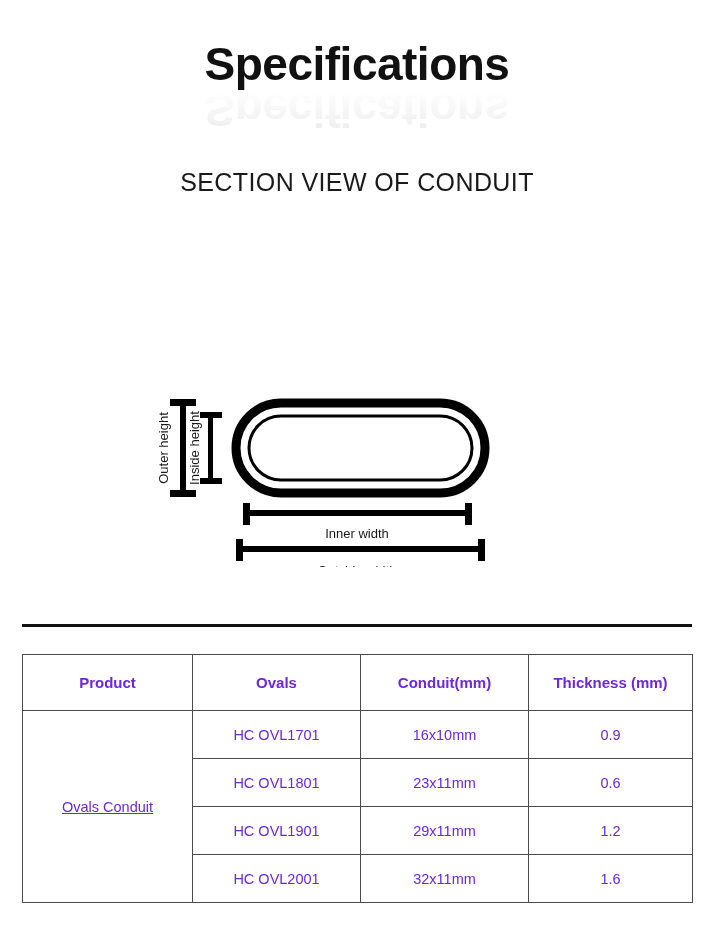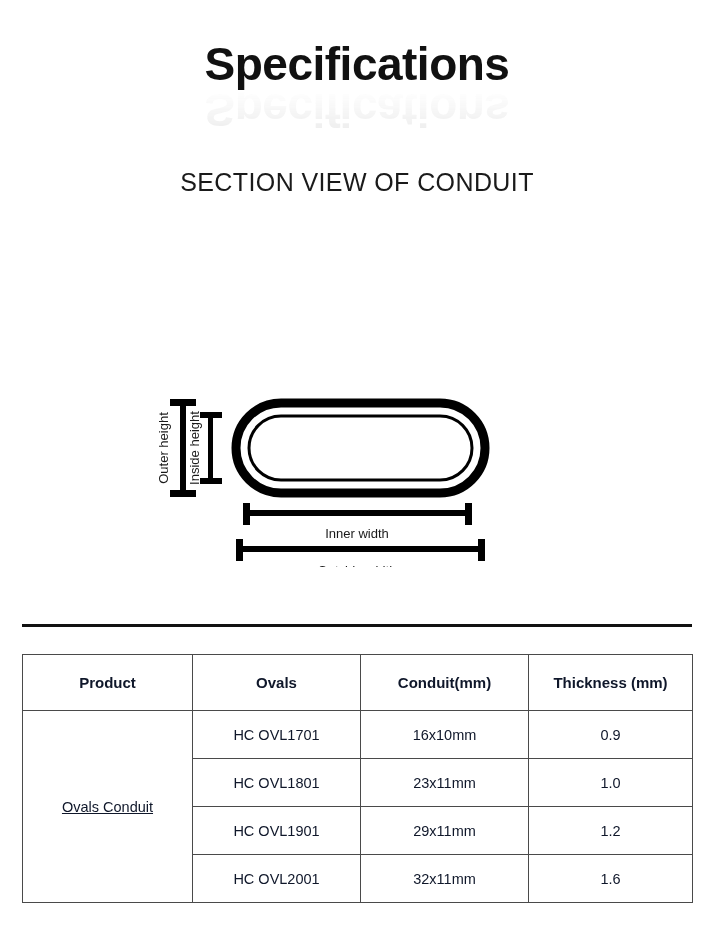--- a/index.html
+++ b/index.html
@@ -103,21 +103,21 @@
     border-collapse: collapse;
     width: 670px;
     table-layout: fixed;
   }
   table.spec-table th,
   table.spec-table td {
     border: 1px solid #4a4a4a;
     text-align: center;
     vertical-align: middle;
     font-size: 14.5px;
-    color: #0f172a;
+    color: #6d28d9;
     font-weight: normal;
     height: 45px;
   }
   table.spec-table thead th {
     font-weight: bold;
     height: 53px;
     font-size: 15px;
   }
   col.c1 { width: 170px; }
   col.c2 { width: 168px; }
@@ -200,21 +200,21 @@
       <tbody>
         <tr>
           <td class="product-cell" rowspan="4">Ovals Conduit</td>
           <td>HC OVL1701</td>
           <td>16x10mm</td>
           <td>0.9</td>
         </tr>
         <tr>
           <td>HC OVL1801</td>
           <td>23x11mm</td>
-          <td>1.0</td>
+          <td>0.6</td>
         </tr>
         <tr>
           <td>HC OVL1901</td>
           <td>29x11mm</td>
           <td>1.2</td>
         </tr>
         <tr>
           <td>HC OVL2001</td>
           <td>32x11mm</td>
           <td>1.6</td>

